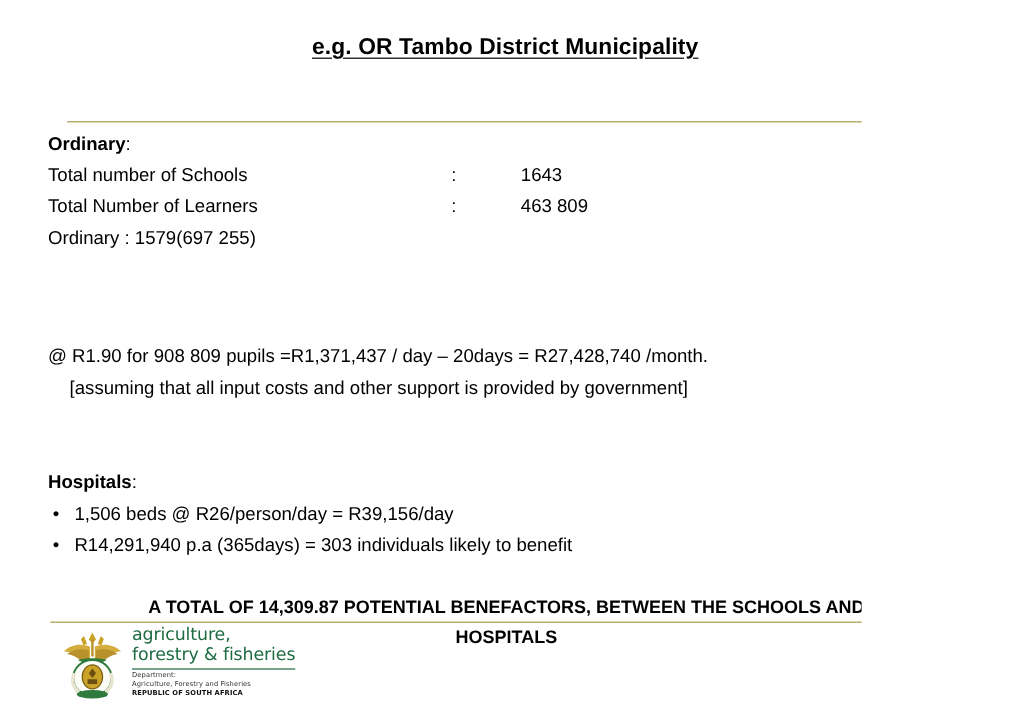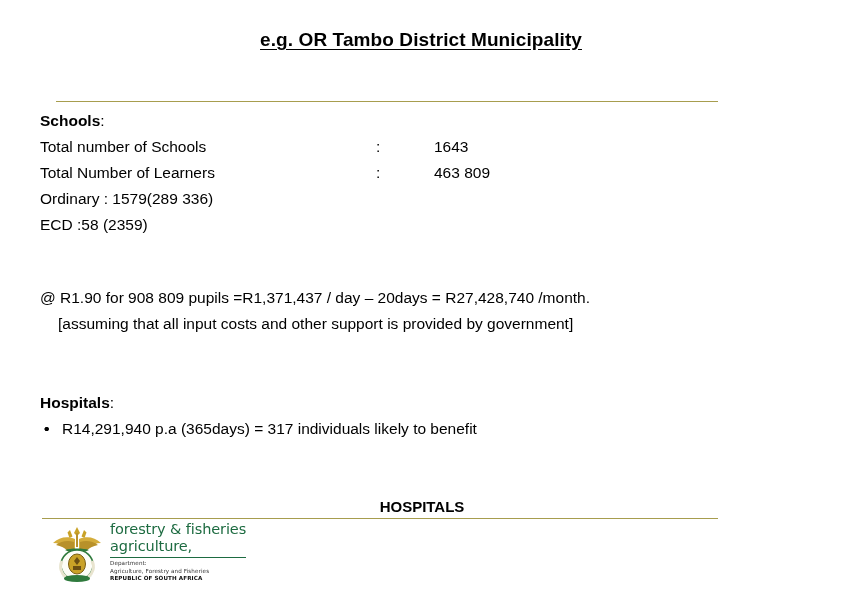--- a/index.html
+++ b/index.html
@@ -200,57 +200,58 @@
 <div id="slide">
 
   <div class="slide-title">
     <span>e.g. OR Tambo District Municipality</span>
   </div>
 
   <div class="rule-top"></div>
 
   <div class="body-text schools-block">
 
-    <div class="hdr"><span>Schools</span><span class="colon">:</span></div>
+    <div class="hdr"><span>Ordinary</span><span class="colon">:</span></div>
 
     <div class="kv-row">
       <span class="kv-label">Total number of Schools</span>
       <span class="kv-colon">:</span>
       <span class="kv-value">1643</span>
     </div>
 
     <div class="kv-row">
       <span class="kv-label">Total Number of Learners</span>
       <span class="kv-colon">:</span>
       <span class="kv-value">463 809</span>
     </div>
 
-    <div>Ordinary : 1579(289 336)</div>
-    <div>ECD         :58 (2359)</div>
+    <div>Ordinary : 1579(697 255)</div>
   </div>
 
   <div class="body-text calc-block">
     <div>@ R1.90 for 908 809 pupils =R1,371,437 / day – 20days = R27,428,740 /month.</div>
     <div class="centered-note">[assuming that all input costs and other support is provided by government]</div>
   </div>
 
   <div class="body-text hospitals-block">
     <div class="hdr"><span>Hospitals</span><span class="colon">:</span></div>
 
     <div class="bullet-row">
       <span class="bullet-dot">•</span>
+      <span>1,506 beds @ R26/person/day = R39,156/day</span>
     </div>
 
     <div class="bullet-row">
       <span class="bullet-dot">•</span>
-      <span>R14,291,940 p.a (365days) = 317 individuals likely to benefit</span>
+      <span>R14,291,940 p.a (365days) = 303 individuals likely to benefit</span>
     </div>
   </div>
 
   <div class="total-banner">
+    <div>A TOTAL OF 14,309.87 POTENTIAL BENEFACTORS, BETWEEN THE SCHOOLS AND</div>
     <div>HOSPITALS</div>
   </div>
 
   <div class="rule-bottom"></div>
 
   <div class="footer-logo">
 
     <div class="coat-of-arms">
       <svg viewBox="0 0 58 64" width="58" height="64" aria-hidden="true">
 
@@ -279,22 +280,22 @@
 
         <path d="M14 38 C11 44 13 50 18 54" stroke="#e8e4cf" stroke-width="3" fill="none"></path>
         <path d="M44 38 C47 44 45 50 40 54" stroke="#e8e4cf" stroke-width="3" fill="none"></path>
 
         <path d="M14 53 C20 59 38 59 44 53 C39 58 19 58 14 53 Z" fill="#2f7a3d"></path>
         <ellipse cx="29" cy="55.5" rx="13" ry="3.6" fill="#2f7a3d"></ellipse>
       </svg>
     </div>
 
     <div class="logo-text">
+      <div class="logo-title">agriculture,</div>
       <div class="logo-title">forestry &amp; fisheries</div>
-      <div class="logo-title">agriculture,</div>
       <div class="logo-underline"></div>
       <div class="logo-sub">
         <div>Department:</div>
         <div>Agriculture, Forestry and Fisheries</div>
         <div class="strong">REPUBLIC OF SOUTH AFRICA</div>
       </div>
     </div>
   </div>
 
   <div class="page-badge">28</div>

